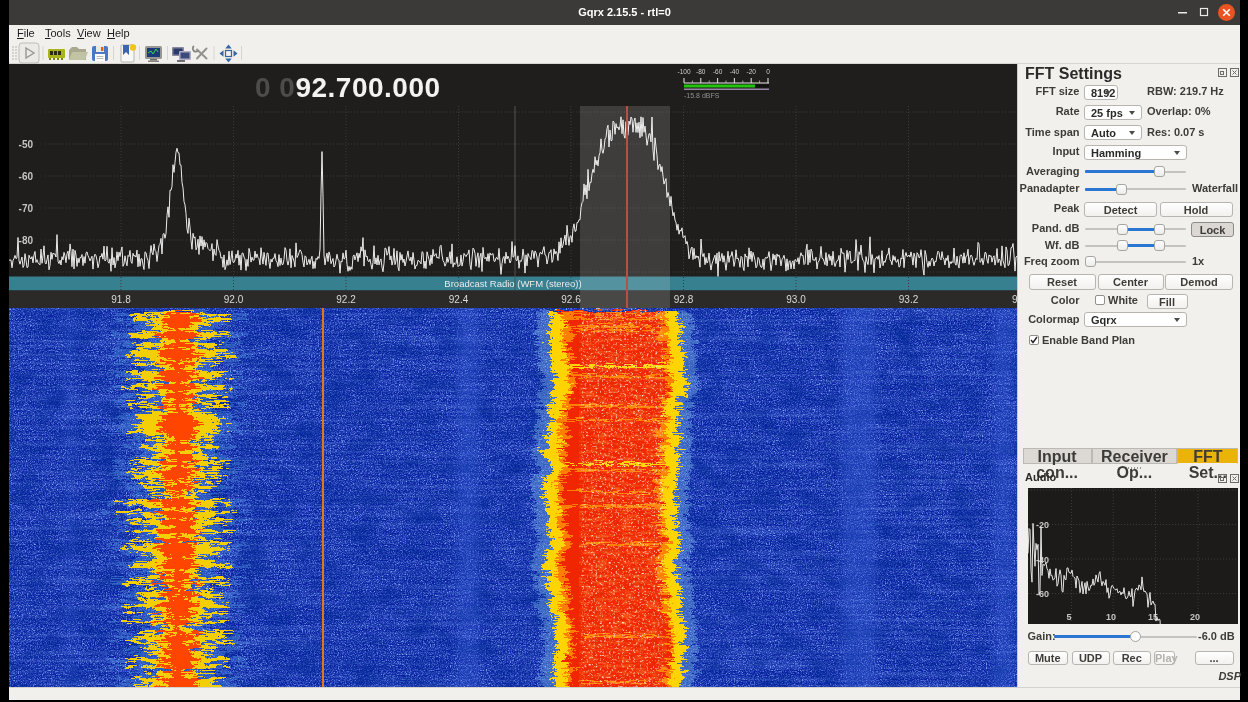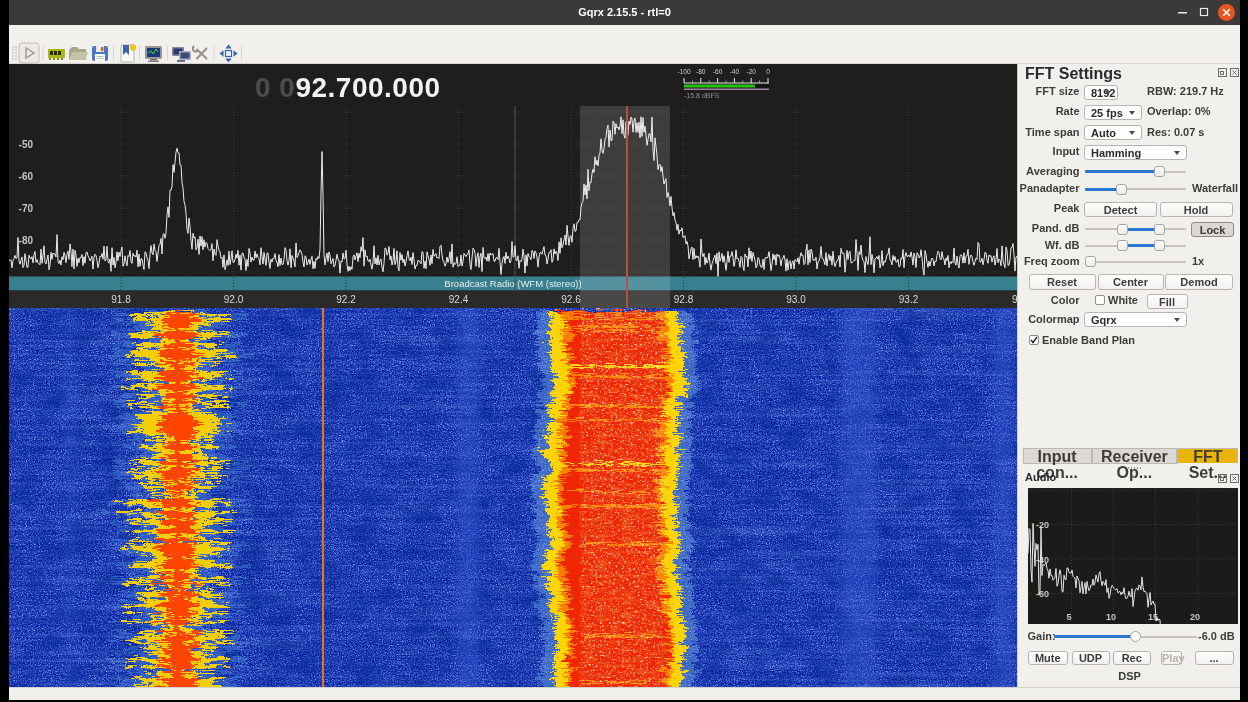--- a/index.html
+++ b/index.html
@@ -29,20 +29,26 @@
 <body>
 <div id="win">
   <div id="titlebar">Gqrx 2.15.5 - rtl=0
     <svg width="80" height="25" style="position:absolute;right:0;top:0">
       <rect x="18" y="12" width="9" height="1.5" fill="#e8e8e8"></rect>
       <rect x="40.5" y="8.5" width="7" height="7" fill="none" stroke="#e8e8e8" stroke-width="1.2"></rect>
       <circle cx="66.5" cy="12.5" r="8.5" fill="#ea5420"></circle>
       <path d="M63.2 9.2 L69.8 15.8 M69.8 9.2 L63.2 15.8" stroke="#fff" stroke-width="1.6"></path>
     </svg>
   </div>
+  <div id="menubar">
+      <span style="left:8px"><u>F</u>ile</span>
+      <span style="left:36px"><u>T</u>ools</span>
+      <span style="left:68px"><u>V</u>iew</span>
+      <span style="left:98px"><u>H</u>elp</span>
+    </div>
   <div id="toolbar">
 <svg width="260" height="22" style="position:absolute;left:0;top:0">
 <g fill="#b0ada8">
           <circle cx="4" cy="5" r="0.8"></circle>
           <circle cx="7" cy="5" r="0.8"></circle>
           <circle cx="4" cy="8" r="0.8"></circle>
           <circle cx="7" cy="8" r="0.8"></circle>
           <circle cx="4" cy="11" r="0.8"></circle>
           <circle cx="7" cy="11" r="0.8"></circle>
           <circle cx="4" cy="14" r="0.8"></circle>
@@ -330,17 +336,17 @@
 <path d="M0.0 65.4L1.0 40.5L2.0 41.6L3.0 82.3L4.0 94.2L5.0 35.4L6.0 59.0L7.0 78.3L8.0 55.4L9.0 61.7L10.0 56.4L11.0 106.7L12.0 103.7L13.0 38.7L14.0 87.5L15.0 76.2L16.0 77.5L17.0 76.6L18.0 74.6L19.0 80.7L20.0 82.5L21.0 90.3L22.0 80.9L23.0 87.8L24.0 87.5L25.0 92.2L26.0 91.2L27.0 89.4L28.0 80.5L29.0 98.2L30.0 95.8L31.0 87.5L32.0 81.8L33.0 86.8L34.0 103.3L35.0 104.2L36.0 87.3L37.0 91.1L38.0 91.8L39.0 80.0L40.0 79.9L41.0 84.4L42.0 84.8L43.0 85.4L44.0 82.0L45.0 88.4L46.0 89.4L47.0 89.9L48.0 100.1L49.0 88.0L50.0 90.2L51.0 92.8L52.0 104.7L53.0 99.4L54.0 93.4L55.0 106.0L56.0 99.4L57.0 94.7L58.0 105.9L59.0 93.4L60.0 98.9L61.0 102.7L62.0 100.6L63.0 97.0L64.0 97.4L65.0 90.9L66.0 97.3L67.0 94.7L68.0 86.9L69.0 90.6L70.0 94.1L71.0 85.7L72.0 83.6L73.0 92.7L74.0 97.8L75.0 93.4L76.0 94.9L77.0 97.3L78.0 91.6L79.0 104.5L80.0 99.8L81.0 110.3L82.0 107.2L83.0 100.1L84.0 97.4L85.0 98.3L86.0 100.5L87.0 101.6L88.0 102.0L89.0 100.7L90.0 104.9L91.0 103.8L92.0 103.4L93.0 106.9L94.0 104.2L95.0 105.8L96.0 99.7L97.0 107.5L98.0 110.8L99.0 110.2L100.0 108.1L101.0 103.2L102.0 108.0L103.0 108.9L104.0 100.6L105.0 118.5L106.0 110.4L107.0 102.7L108.0 100.6L109.0 100.2L110.0 102.3L111.0 96.9L112.0 98.2L113.0 101.8L114.0 88.9L115.0 98.8L116.0 103.8L117.0 102.9L118.0 104.8L119.0 105.6L120.0 119.3L121.0 111.0L122.0 104.4L123.0 117.0L124.0 114.8L125.0 113.0L126.0 116.2L127.0 116.1L128.0 133.1L129.0 129.9L130.0 132.6L131.0 131.0L132.0 131.7L133.0 151.3L134.0 137.2L135.0 151.3L136.0 144.5" fill="none" stroke="#e4e4e4" stroke-width="1"></path>
 </svg>
       <div style="position:absolute;left:9.5px;top:566px">Gain:</div>
       <div class="track" style="left:36px;top:571.5px;width:143px"></div>
       <div class="fill" style="left:36px;top:571px;width:82px"></div>
       <div style="position:absolute;left:112px;top:566.5px;width:11px;height:11px;background:#fdfdfd;border:1px solid #a8a49f;border-radius:6px"></div>
       <div style="position:absolute;left:180px;top:566px;font-weight:bold">-6.0 dB</div>
       <div class="btn" style="left:9.5px;top:586.5px;width:40.5px;height:14px;line-height:13px;">Mute</div>
       <div class="btn" style="left:53.5px;top:586.5px;width:38px;height:14px;line-height:13px;">UDP</div>
       <div class="btn" style="left:94.5px;top:586.5px;width:38.5px;height:14px;line-height:13px;">Rec</div>
-      <div class="btn" style="left:143px;top:586.5px;width:21px;height:14px;line-height:13px;color:#b5b2ad;">Play</div>
+      <div class="btn" style="left:136px;top:586.5px;width:21px;height:14px;line-height:13px;color:#b5b2ad;">Play</div>
       <div class="btn" style="left:176.5px;top:586.5px;width:39px;height:14px;line-height:13px;">...</div>
-      <div style="position:absolute;left:0;top:606px;width:223px;text-align:center;font-weight:bold;">DSP</div>
+      <div style="position:absolute;left:0;top:606px;width:223px;text-align:right;font-weight:bold;font-style:italic">DSP</div>
     </div>
   <div id="statusbar"></div>
 </div>
 </body></html>

